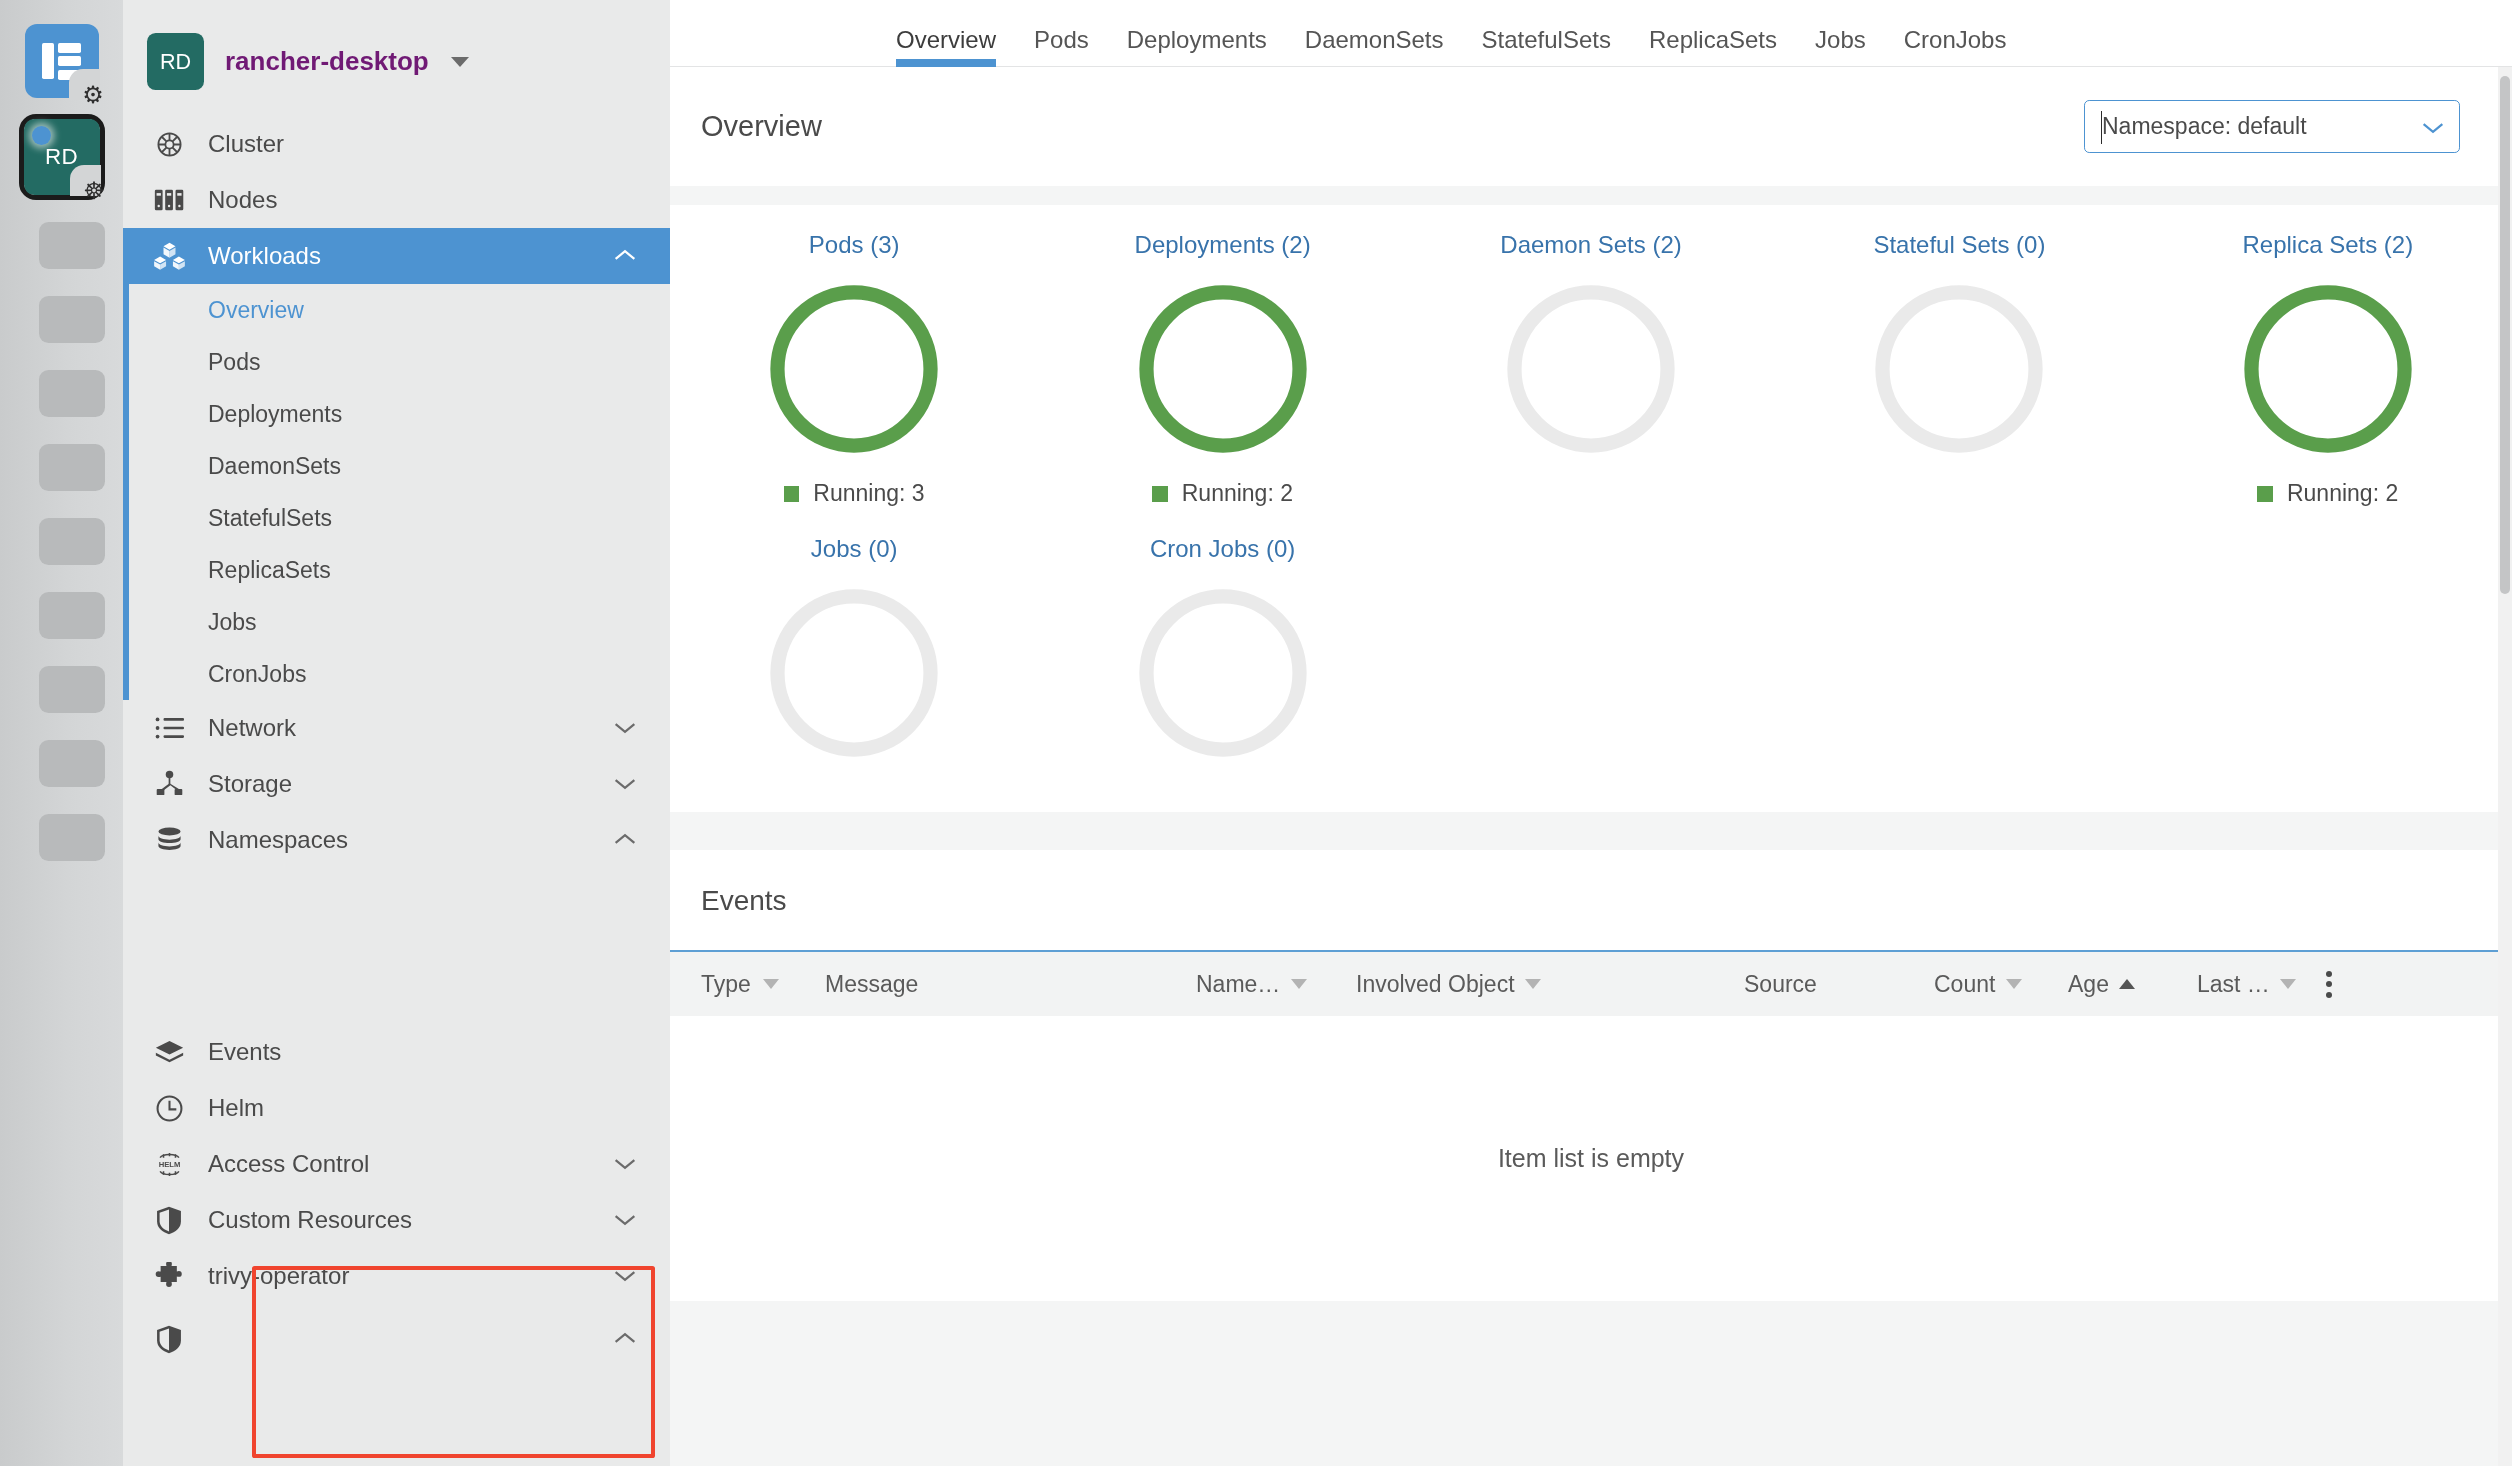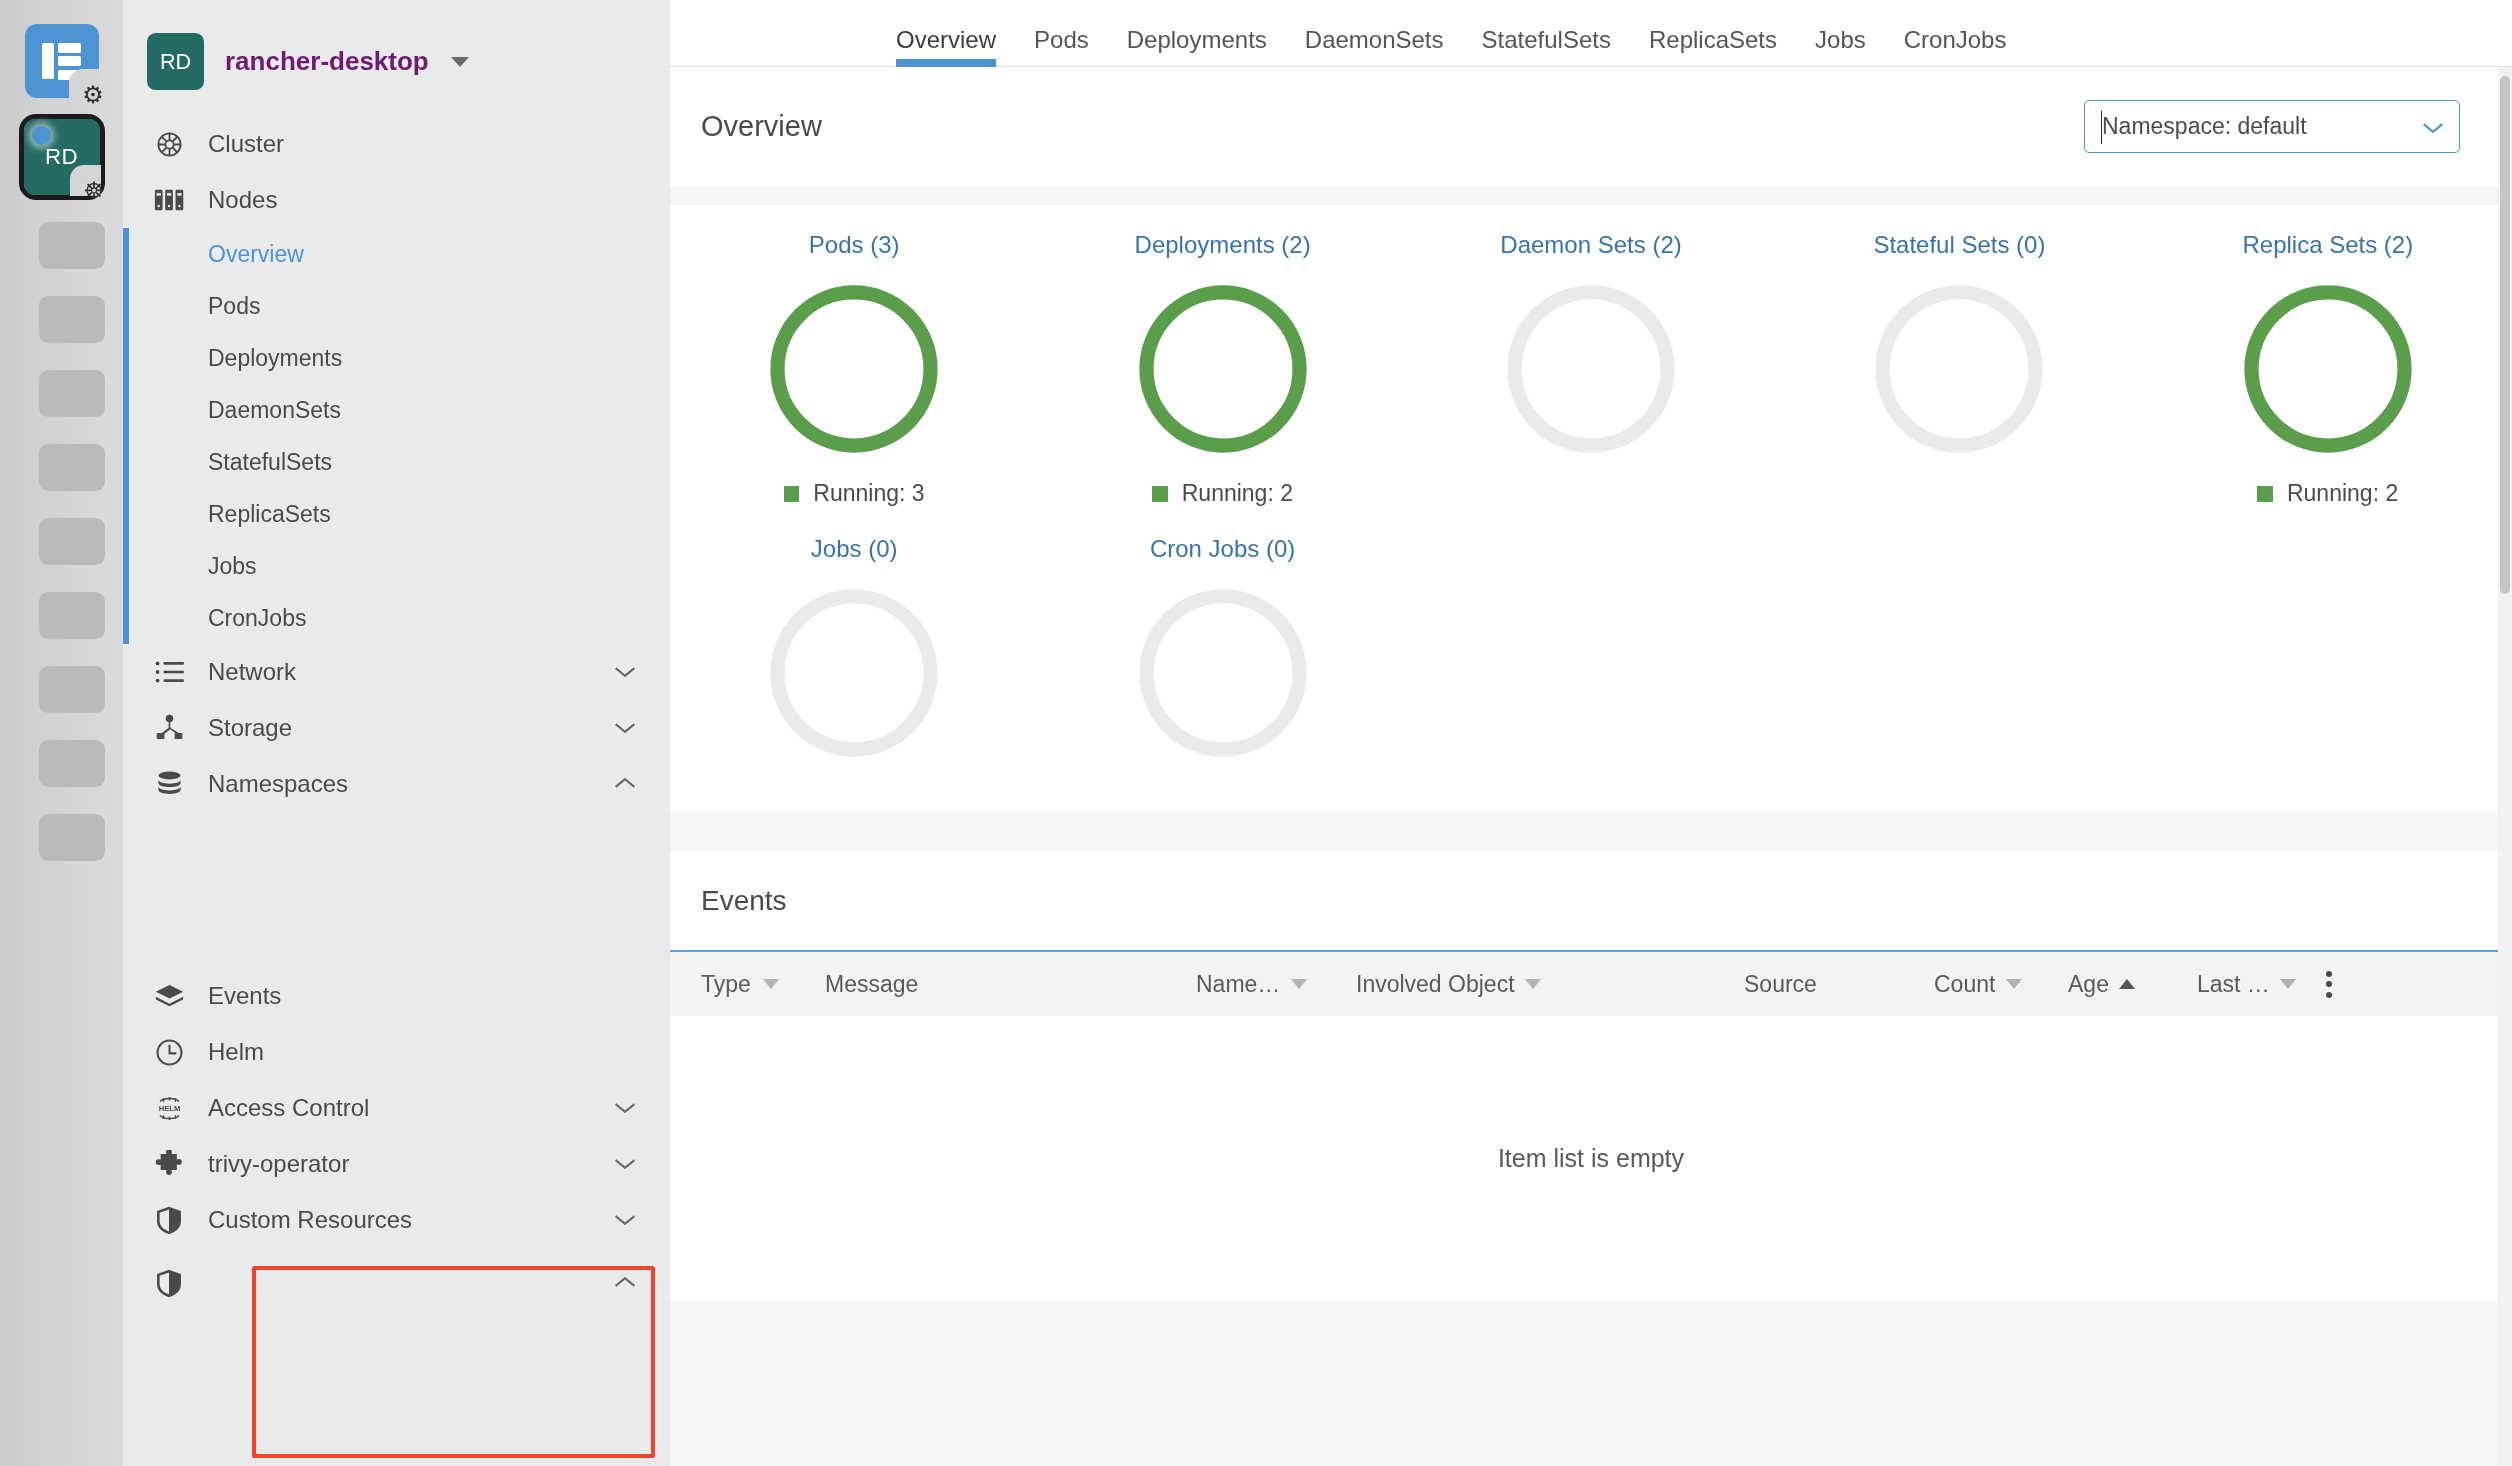--- a/index.html
+++ b/index.html
@@ -223,20 +223,41 @@
             <rect x="15" y="8" width="5" height="3" fill="#e9eaea"></rect>
             <rect x="27" y="8" width="5" height="3" fill="#e9eaea"></rect>
           <circle cx="5.5" cy="23" r="1.4" fill="#e9eaea"></circle>
             <circle cx="17.5" cy="23" r="1.4" fill="#e9eaea"></circle>
             <circle cx="29.5" cy="23" r="1.4" fill="#e9eaea"></circle>
         </svg>
       </span>
       <span>Nodes</span>
     </div>
 
+    <div class="nav-item active">
+      <span class="ico">
+        <svg width="33" height="29" viewBox="0 0 38 34" fill="#ffffff">
+          <path d="M19 1l7 4-7 4-7-4z"></path>
+            <path d="M12 6.5l7 4v8l-7-4z" opacity=".92"></path>
+            <path d="M26 6.5l-7 4v8l7-4z" opacity=".75"></path>
+          <path d="M8 17l7 4-7 4-7-4z"></path>
+            <path d="M1 22.5l7 4v6l-7-4z" opacity=".92"></path>
+            <path d="M15 22.5l-7 4v6l7-4z" opacity=".75"></path>
+          <path d="M30 17l7 4-7 4-7-4z"></path>
+            <path d="M23 22.5l7 4v6l-7-4z" opacity=".92"></path>
+            <path d="M37 22.5l-7 4v6l7-4z" opacity=".75"></path>
+        </svg>
+      </span>
+      <span>Workloads</span>
+      <span class="chev">
+        <svg width="24" height="17" viewBox="0 0 28 20" fill="none" stroke="#ffffff" stroke-width="2.6">
+            <path d="M3 14L14 5l11 9"></path>
+          </svg>
+      </span>
+    </div>
 
     <div class="subgroup">
       <div class="nav-sub sel">Overview</div>
       <div class="nav-sub">Pods</div>
       <div class="nav-sub">Deployments</div>
       <div class="nav-sub">DaemonSets</div>
       <div class="nav-sub">StatefulSets</div>
       <div class="nav-sub">ReplicaSets</div>
       <div class="nav-sub">Jobs</div>
       <div class="nav-sub">CronJobs</div>
@@ -334,40 +355,40 @@
       <span>Access Control</span>
       <span class="chev">
         <svg width="24" height="17" viewBox="0 0 28 20" fill="none" stroke="#6b6b6b" stroke-width="2.6">
             <path d="M3 6l11 9 11-9"></path>
           </svg>
       </span>
     </div>
 
     <div class="nav-item">
       <span class="ico">
-        <svg width="29" height="28" viewBox="0 0 34 32" fill="#4a4a4a">
-          <path d="M13 2a3.4 3.4 0 016.8 0c0 1-.4 1.6-.4 2.4h6.2v6.2c.8 0 1.4-.4 2.4-.4a3.4 3.4 0 010 6.8c-1 0-1.6-.4-2.4-.4V23h-6.2c0 .8.4 1.4.4 2.4a3.4 3.4 0 01-6.8 0c0-1 .4-1.6.4-2.4H6.6v-6.2c-.8 0-1.4.4-2.4.4a3.4 3.4 0 010-6.8c1 0 1.6.4 2.4.4V4.4h6.8C13.4 3.6 13 3 13 2z"></path>
-        </svg>
-      </span>
-      <span>trivy-operator</span>
-      <span class="chev">
-        <svg width="24" height="17" viewBox="0 0 28 20" fill="none" stroke="#6b6b6b" stroke-width="2.6">
-            <path d="M3 6l11 9 11-9"></path>
-          </svg>
-      </span>
-    </div>
-
-    <div class="nav-item">
-      <span class="ico">
         <svg width="28" height="29" viewBox="0 0 32 34" fill="#4a4a4a">
           <path d="M16 1L30 6v12c0 8-6.4 13-14 15C8.4 31 2 26 2 18V6z"></path>
           <path d="M16 4.2v25.6C9.6 27.8 5 23.6 5 18V7.8z" fill="#e9eaea"></path>
         </svg>
       </span>
       <span>Custom Resources</span>
+      <span class="chev">
+        <svg width="24" height="17" viewBox="0 0 28 20" fill="none" stroke="#6b6b6b" stroke-width="2.6">
+            <path d="M3 6l11 9 11-9"></path>
+          </svg>
+      </span>
+    </div>
+
+    <div class="nav-item">
+      <span class="ico">
+        <svg width="29" height="28" viewBox="0 0 34 32" fill="#4a4a4a">
+          <path d="M13 2a3.4 3.4 0 016.8 0c0 1-.4 1.6-.4 2.4h6.2v6.2c.8 0 1.4-.4 2.4-.4a3.4 3.4 0 010 6.8c-1 0-1.6-.4-2.4-.4V23h-6.2c0 .8.4 1.4.4 2.4a3.4 3.4 0 01-6.8 0c0-1 .4-1.6.4-2.4H6.6v-6.2c-.8 0-1.4.4-2.4.4a3.4 3.4 0 010-6.8c1 0 1.6.4 2.4.4V4.4h6.8C13.4 3.6 13 3 13 2z"></path>
+        </svg>
+      </span>
+      <span>trivy-operator</span>
       <span class="chev">
         <svg width="24" height="17" viewBox="0 0 28 20" fill="none" stroke="#6b6b6b" stroke-width="2.6">
             <path d="M3 6l11 9 11-9"></path>
           </svg>
       </span>
     </div>
 
     <div class="nav-item" style="margin-top:7px;">
       <span class="ico">
         <svg width="28" height="29" viewBox="0 0 32 34" fill="#4a4a4a">

